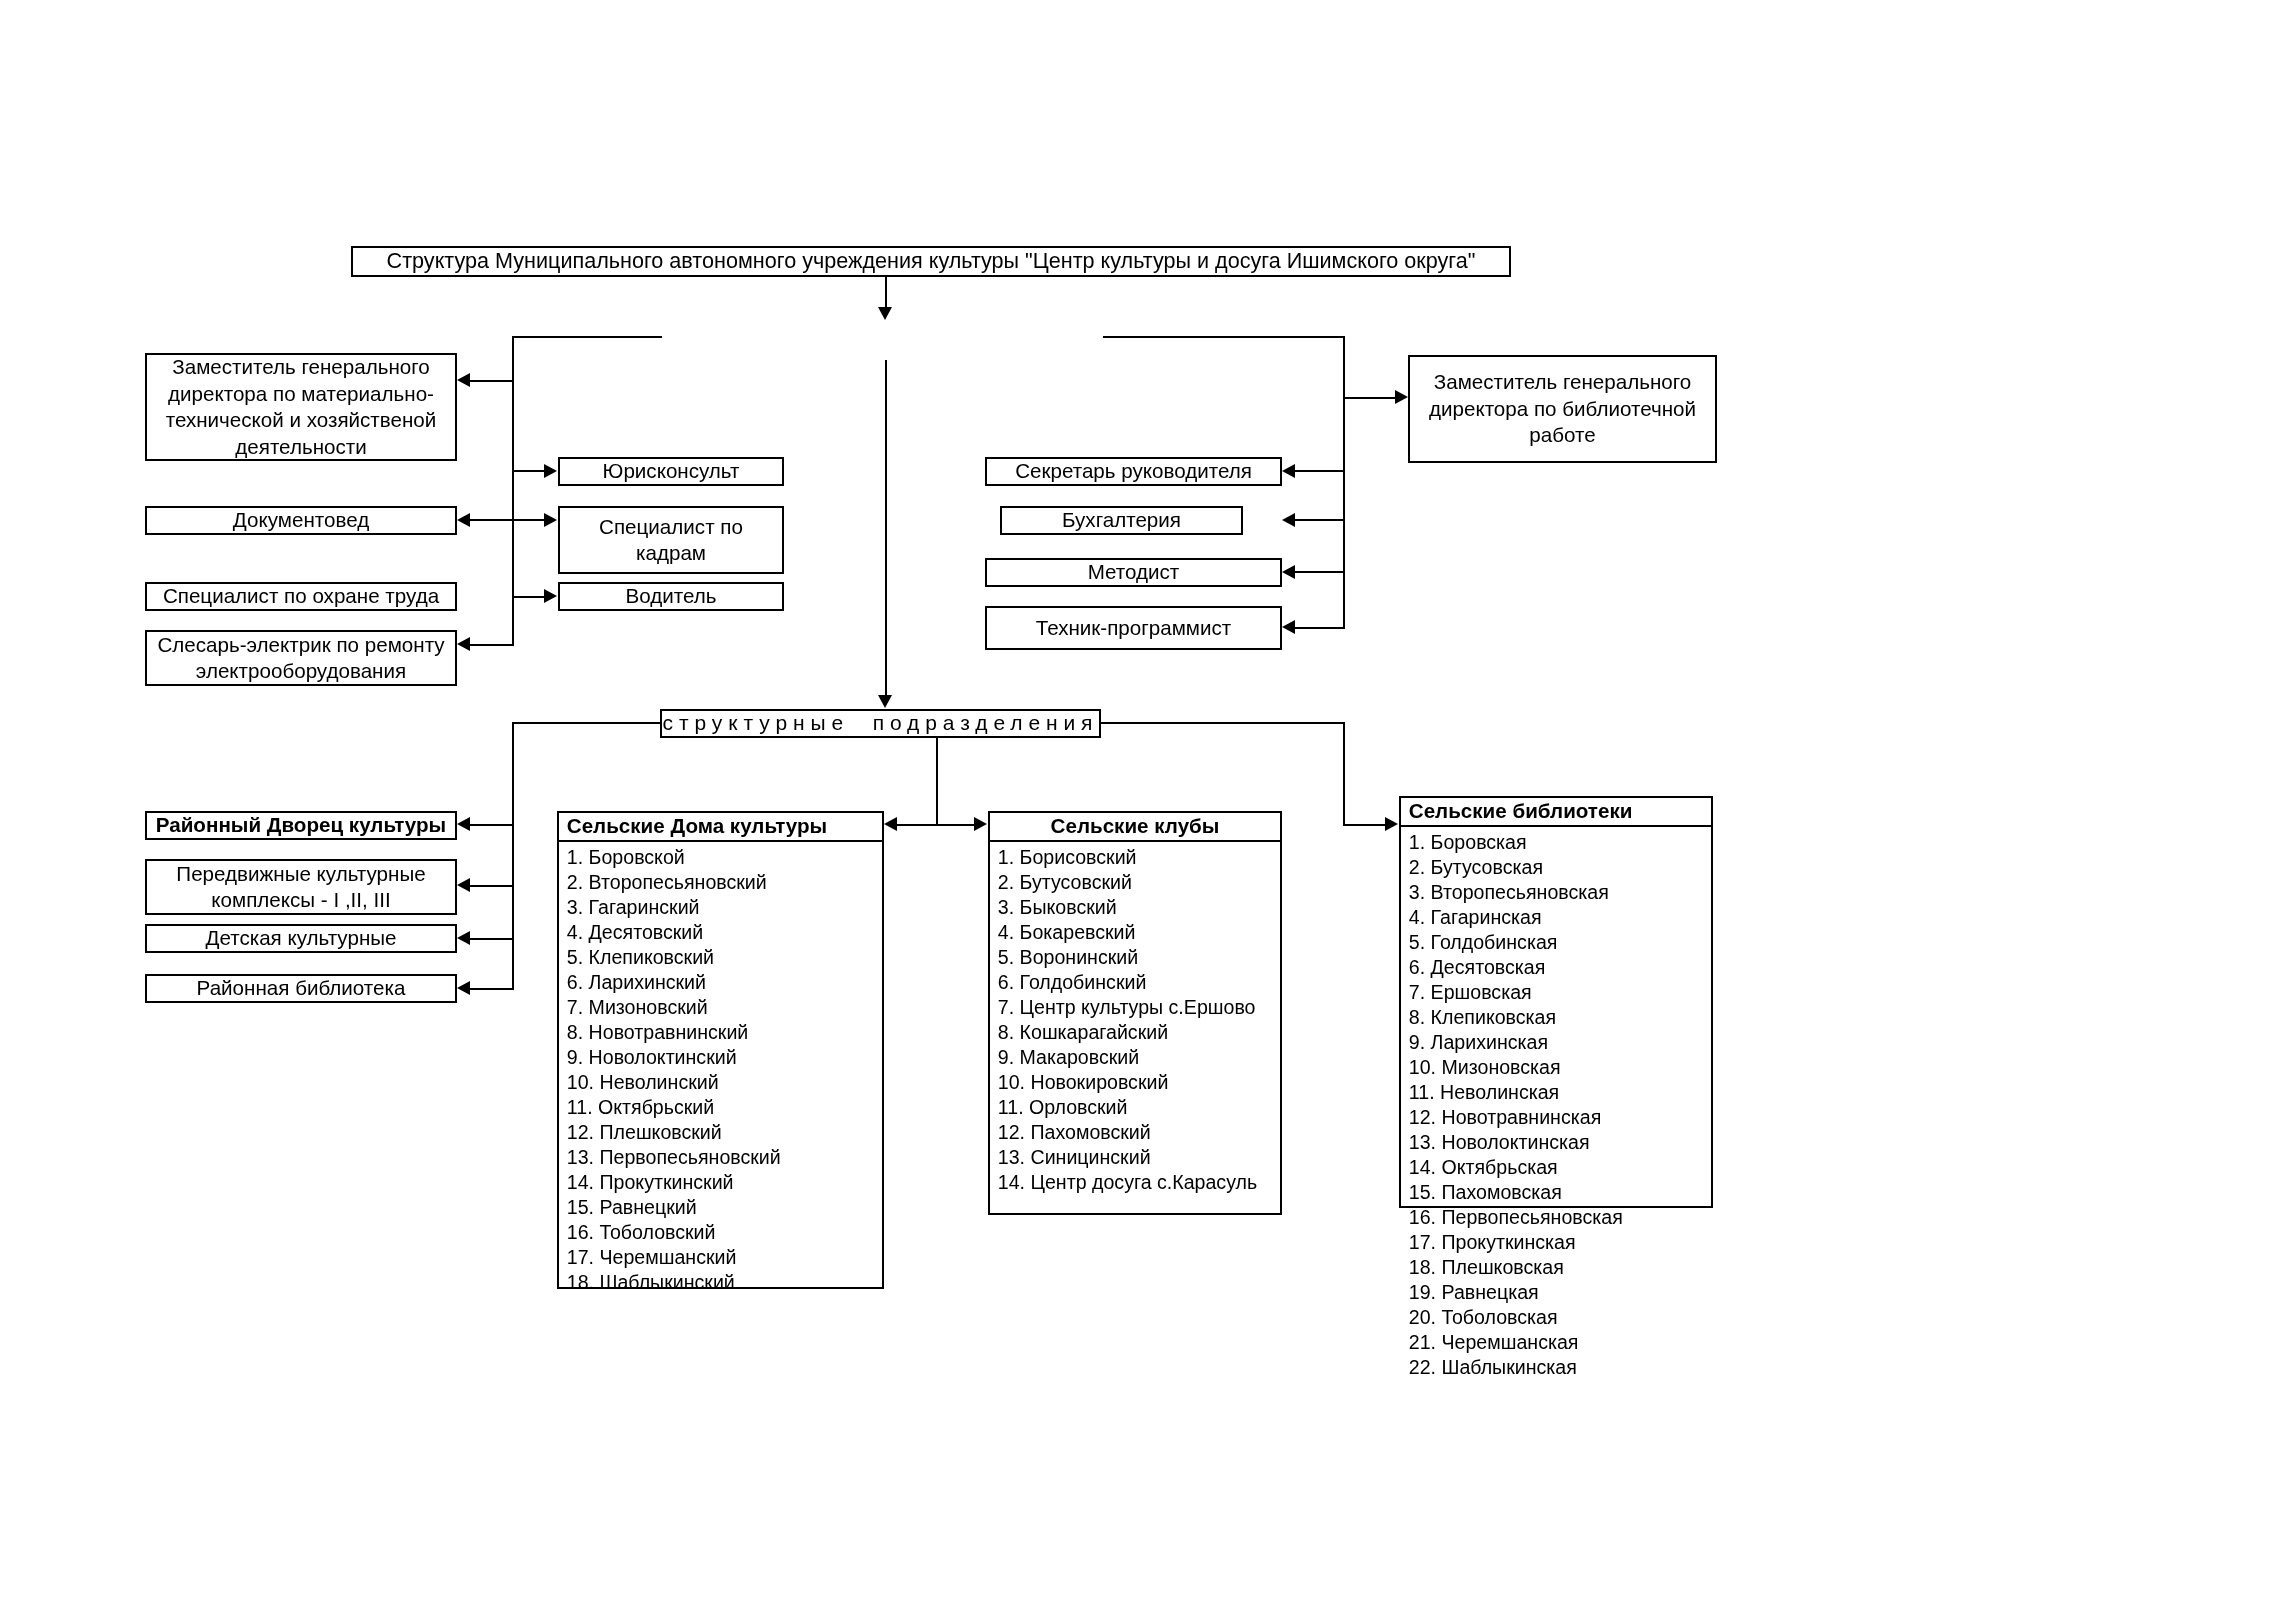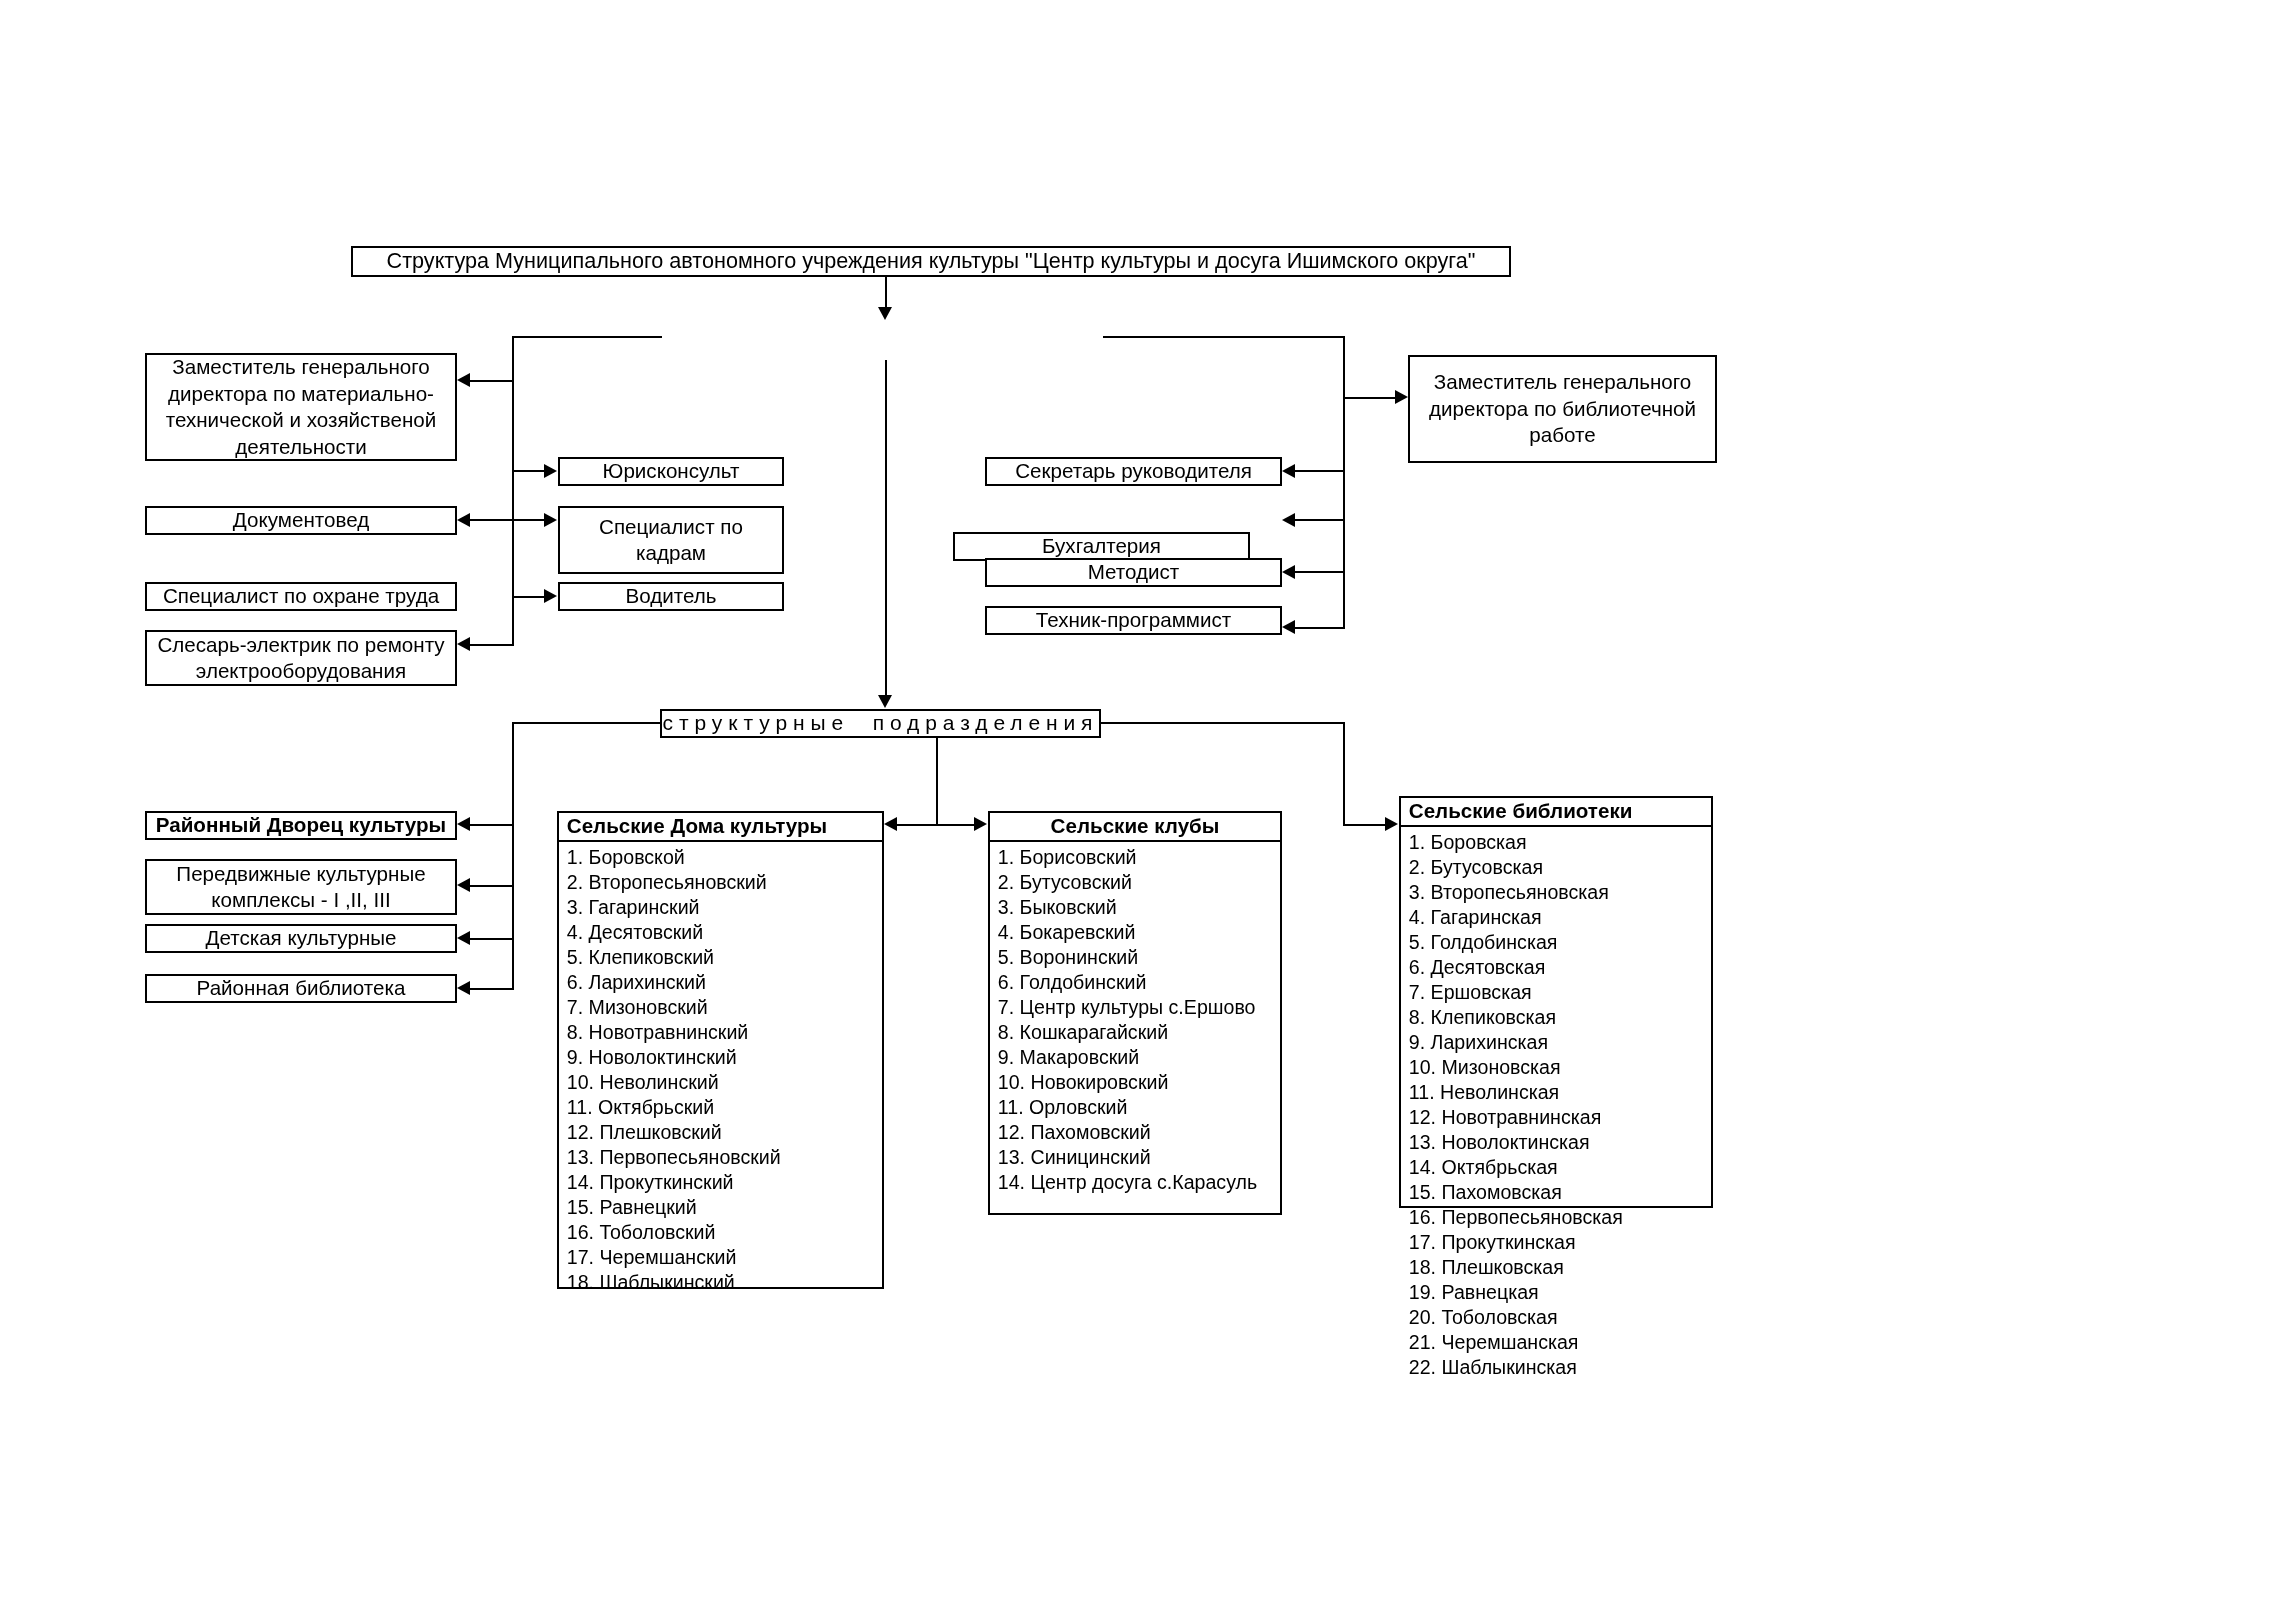--- a/index.html
+++ b/index.html
@@ -36,23 +36,23 @@
   <div class="box" style="left:145px;top:353px;width:312px;height:108px;">Заместитель генерального директора по материально-технической и хозяйственой деятельности</div>
   <div class="box" style="left:145px;top:506px;width:312px;height:29px;">Документовед</div>
   <div class="box" style="left:145px;top:582px;width:312px;height:29px;">Специалист по охране труда</div>
   <div class="box" style="left:145px;top:630px;width:312px;height:56px;">Слесарь-электрик по ремонту электрооборудования</div>
 
   <div class="box" style="left:558px;top:457px;width:226px;height:29px;">Юрисконсульт</div>
   <div class="box" style="left:558px;top:506px;width:226px;height:68px;">Специалист по кадрам</div>
   <div class="box" style="left:558px;top:582px;width:226px;height:29px;">Водитель</div>
 
   <div class="box" style="left:985px;top:457px;width:297px;height:29px;">Секретарь руководителя</div>
-  <div class="box" style="left:953px;top:506px;width:297px;height:29px;margin-top:26px;">Бухгалтерия</div>
+  <div class="box" style="left:1000px;top:506px;width:243px;height:29px;">Бухгалтерия</div>
   <div class="box" style="left:985px;top:558px;width:297px;height:29px;">Методист</div>
-  <div class="box" style="left:985px;top:606px;width:297px;height:29px;">Техник-программист</div>
+  <div class="box" style="left:985px;top:606px;width:297px;height:44px;">Техник-программист</div>
 
   <div class="box" style="left:1408px;top:355px;width:309px;height:108px;">Заместитель генерального директора по библиотечной работе</div>
 
   <div class="box spread" style="left:660px;top:709px;width:441px;height:29px;">структурные подразделения</div>
 
   <div class="box bold thick" style="left:145px;top:811px;width:312px;height:29px;">Районный Дворец культуры</div>
   <div class="box" style="left:145px;top:859px;width:312px;height:56px;">Передвижные культурные комплексы - I ,II, III</div>
   <div class="box" style="left:145px;top:924px;width:312px;height:29px;">Детская культурные</div>
   <div class="box" style="left:145px;top:974px;width:312px;height:29px;">Районная библиотека</div>
 

